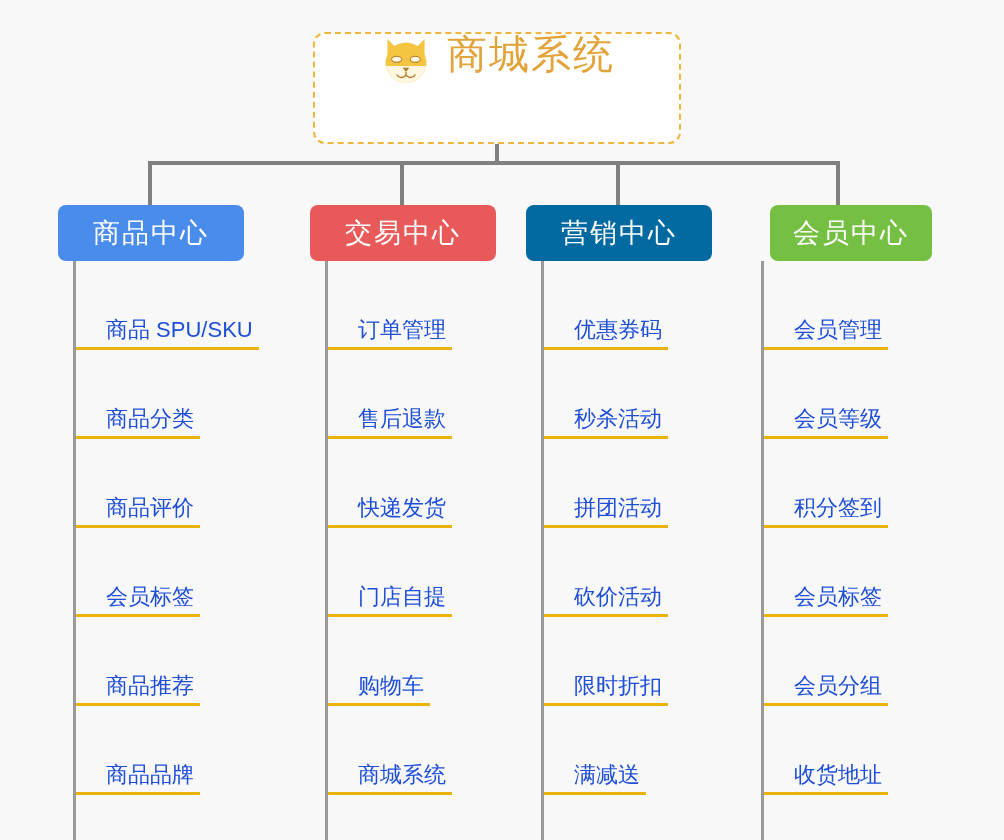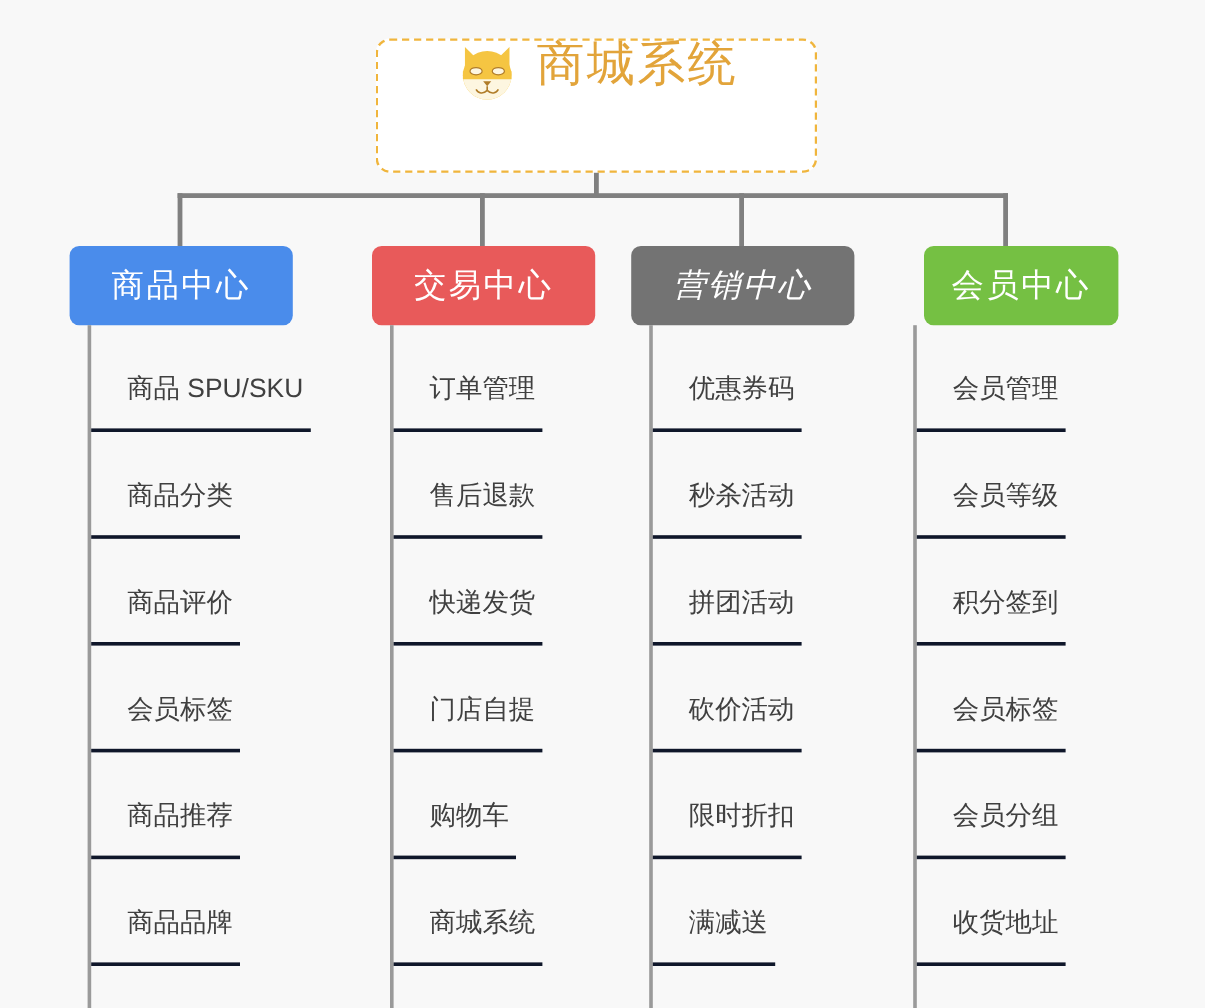--- a/index.html
+++ b/index.html
@@ -74,21 +74,21 @@
     height: 44px;
   }
 
   
   .column {
     position: absolute;
     top: 205px;
   }
 
   .col-header {
-    height: 66px;
+    height: 56px;
     border-radius: 8px;
     display: flex;
     align-items: center;
     justify-content: center;
     color: #ffffff;
     font-size: 27px;
     letter-spacing: 2px;
     white-space: nowrap;
   }
 
@@ -103,25 +103,25 @@
 
   .leaf {
     position: relative;
     height: 89px;
     display: flex;
     align-items: flex-end;
   }
 
   .leaf-text {
     font-size: 22px;
-    color: #404040;
+    color: #1d4ed8;
     white-space: nowrap;
-    padding: 0 6px 22px 30px;
+    padding: 0 6px 6px 30px;
     line-height: 1;
-    border-bottom: 3px solid #0f172a;
+    border-bottom: 3px solid #eab308;
     display: inline-block;
   }
 </style>
 </head>
 <body>
 
 <div id="canvas">
 
   <div class="root-card">
     <svg class="root-emoji" viewBox="0 0 64 64">
@@ -195,21 +195,21 @@
       <div class="leaf">
           <span class="leaf-text">购物车</span>
         </div>
       <div class="leaf">
           <span class="leaf-text">商城系统</span>
         </div>
     </div>
   </div>
 
   <div class="column" style="left:526px;width:186px;">
-    <div class="col-header" style="background:#737373;font-style:italic;">
+    <div class="col-header" style="background:#0369a1;">
       <span>营销中心</span>
     </div>
     <div class="col-body">
       <div class="leaf">
           <span class="leaf-text">优惠券码</span>
         </div>
       <div class="leaf">
           <span class="leaf-text">秒杀活动</span>
         </div>
       <div class="leaf">

